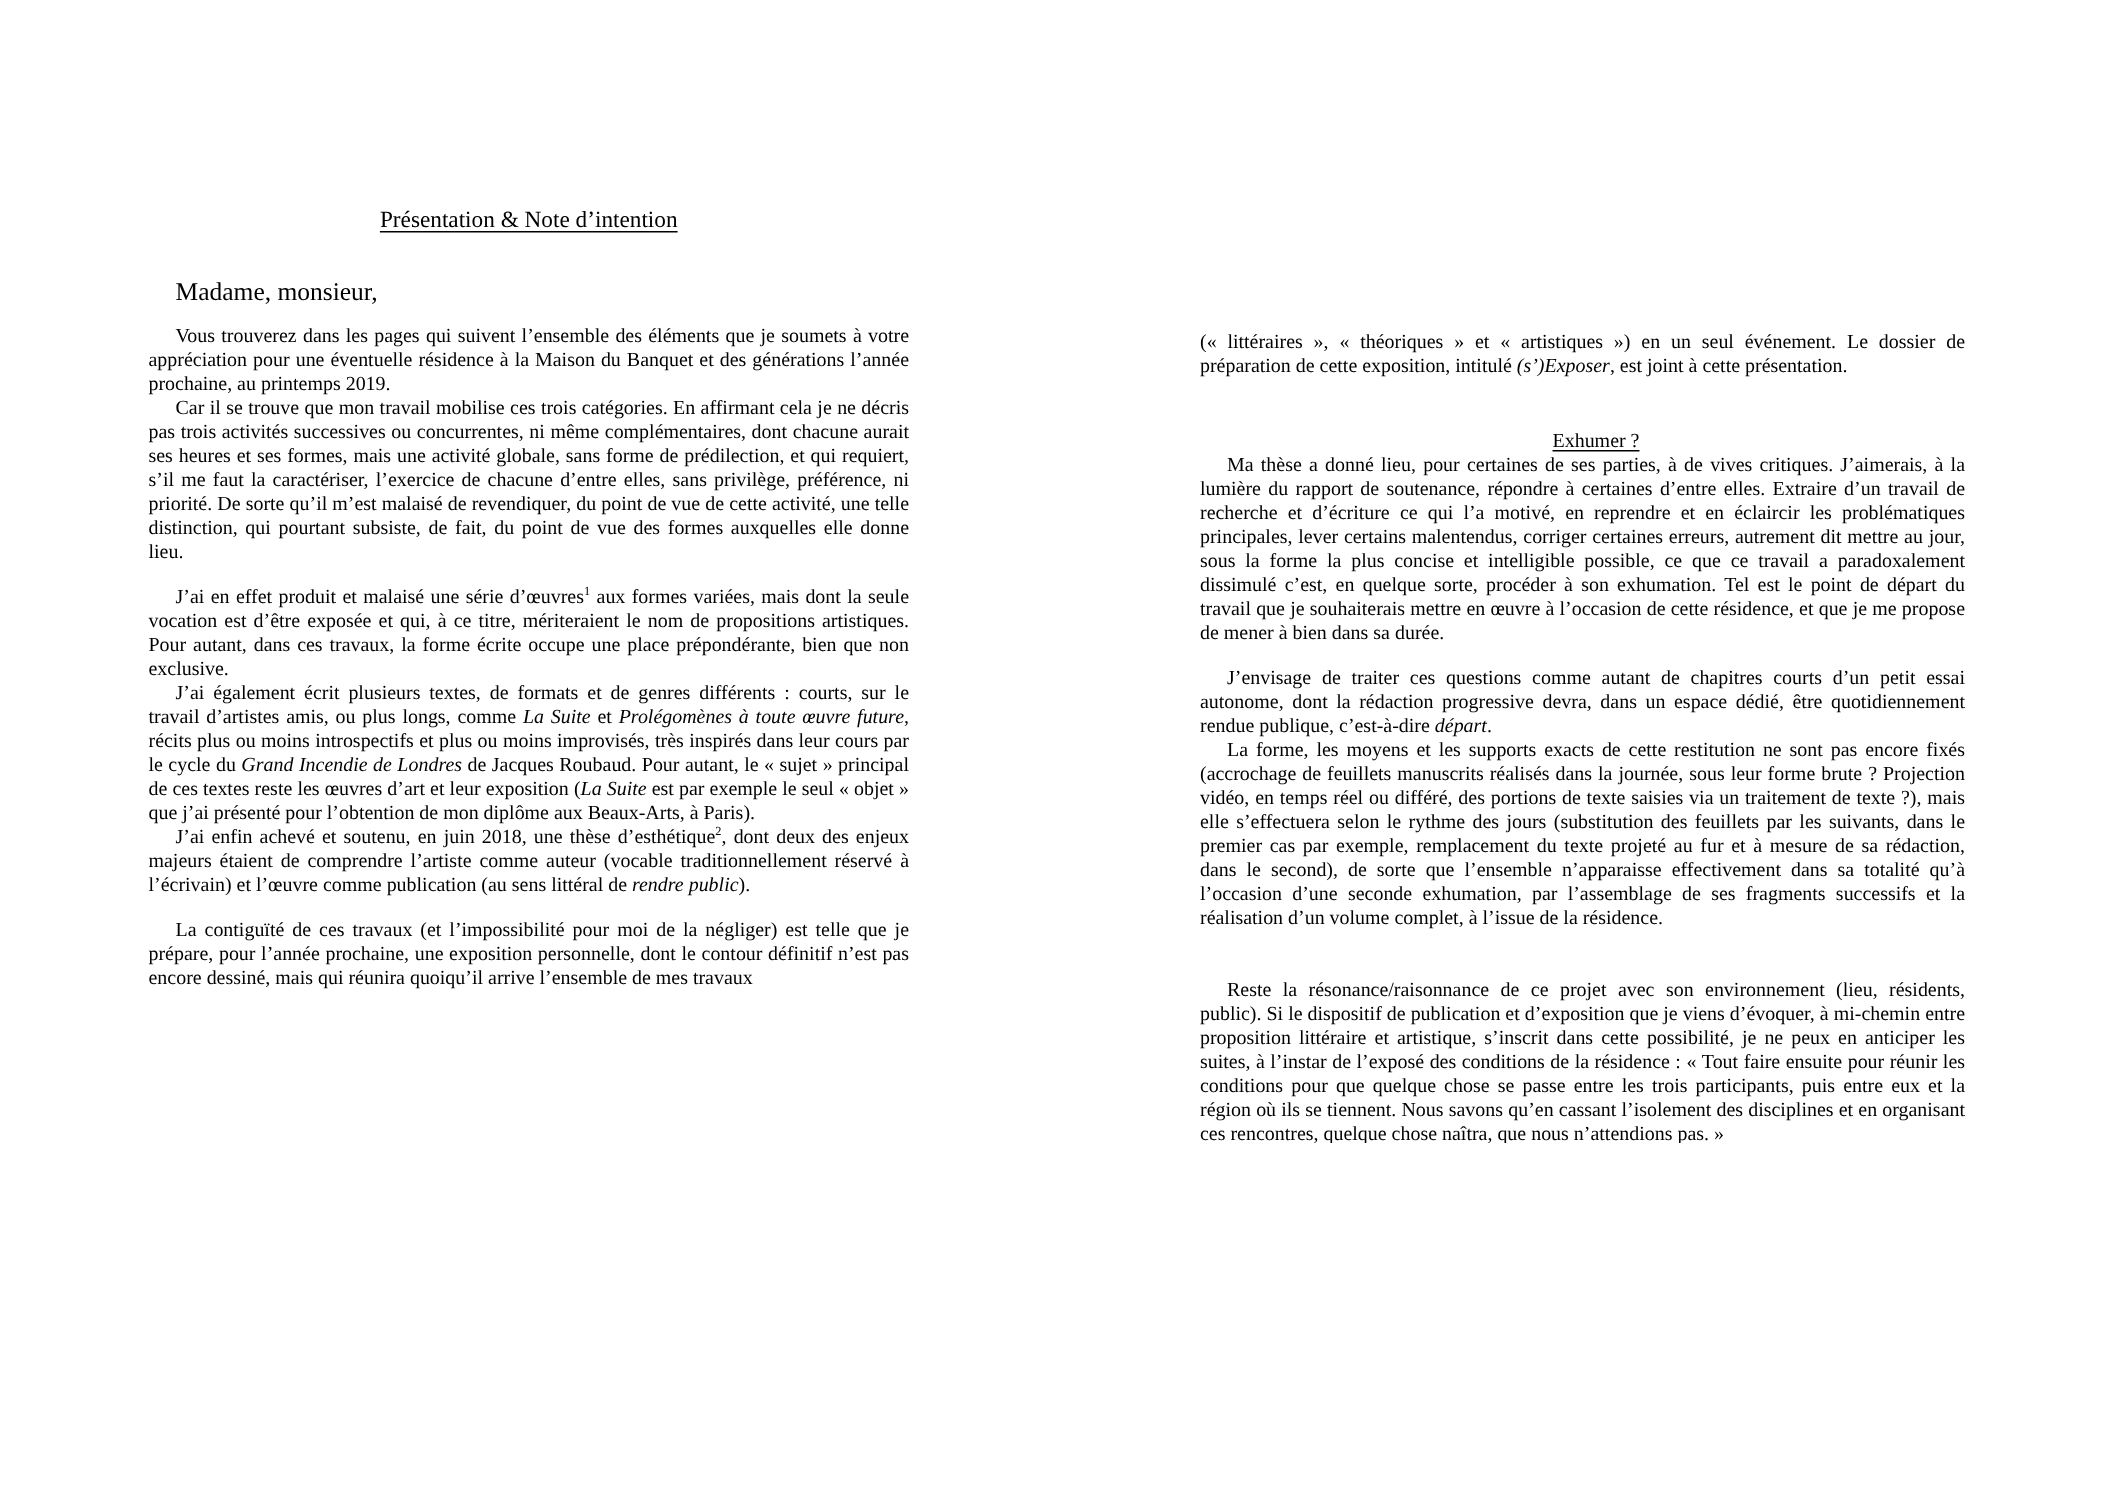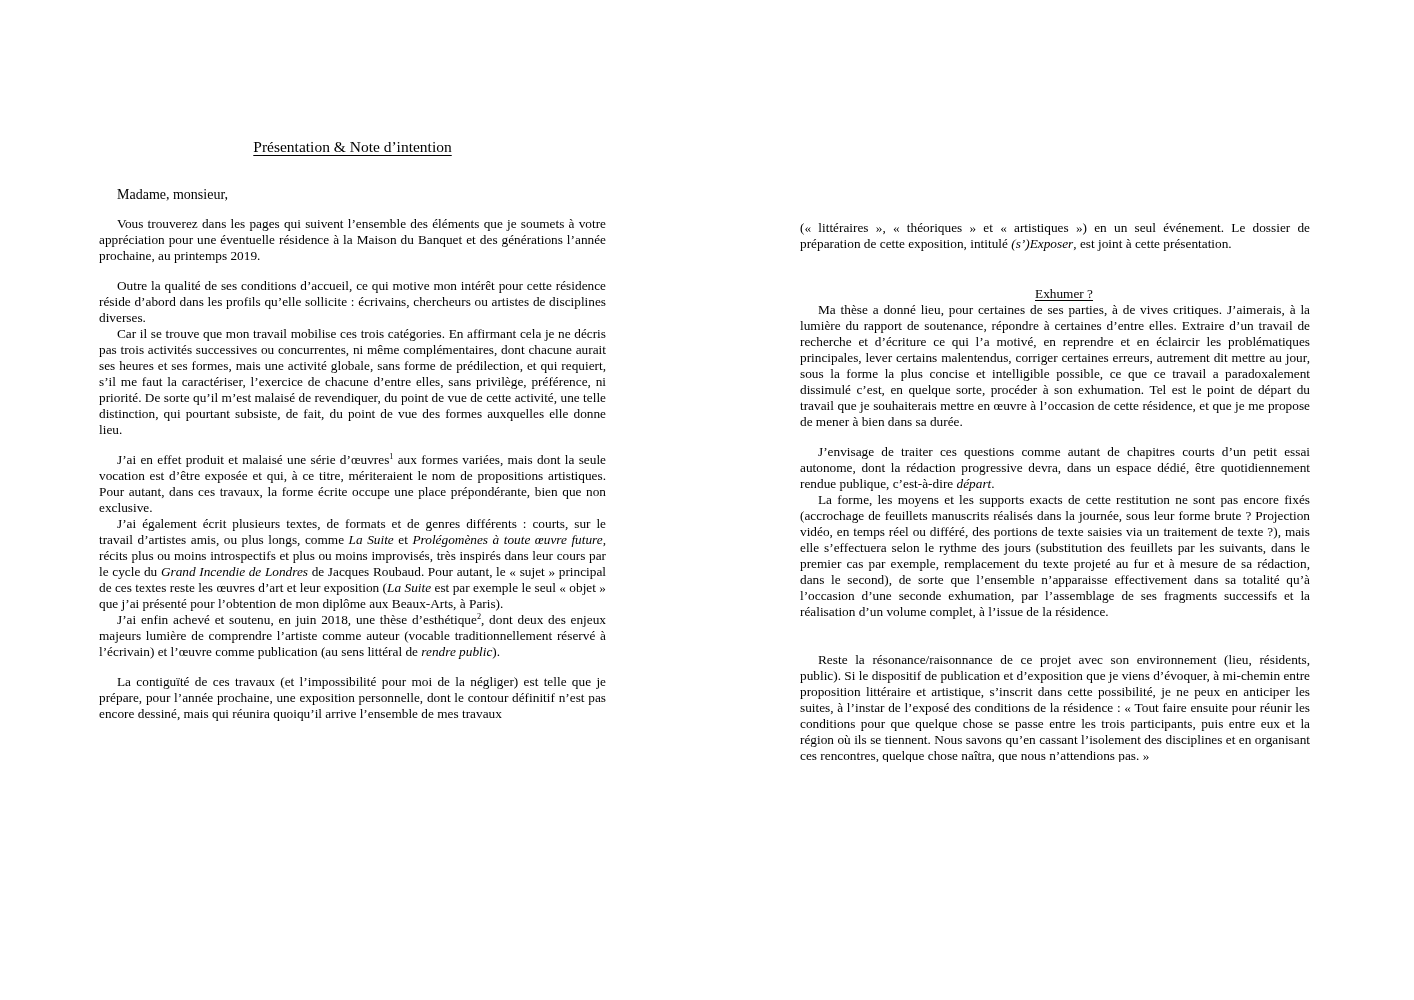--- a/index.html
+++ b/index.html
@@ -23,21 +23,21 @@
   .doc-title {
     font-size: 15.5px;
     font-weight: normal;
     line-height: 20px;
     text-align: center;
     text-decoration: underline;
     text-underline-offset: 3px;
     margin: 0 0 30px 0;
   }
   .salutation {
-    font-size: 14px;
+    font-size: 17px;
     line-height: 16px;
     margin: 0 0 13px 18px;
   }
   p.para {
     margin: 0;
     font-size: 13.3px;
     line-height: 16px;
     text-align: justify;
   }
   p.para.indent { text-indent: 18px; }
@@ -88,25 +88,24 @@
 </head>
 <body>
 
 <div class="canvas">
 
   <div class="col left-col">
     <h1 class="doc-title">Présentation &amp; Note d’intention</h1>
     <p class="salutation">Madame, monsieur,</p>
     <div>
         <p class="para indent"><span>Vous trouverez dans les pages qui suivent l’ensemble des éléments que je soumets à votre appréciation pour une éventuelle résidence à la Maison du Banquet et des générations l’année prochaine, au printemps 2019.</span></p>
-        <p class="para indent space-before"><span>Outre la qualité de ses conditions d’accueil, ce qui motive mon intérêt pour cette résidence réside d’abord dans les profils qu’elle sollicite&nbsp;: écrivains, chercheurs ou artistes de disciplines diverses.</span></p>
         <p class="para indent"><span>Car il se trouve que mon travail mobilise ces trois catégories. En affirmant cela je ne décris pas trois activités successives ou concurrentes, ni même complémentaires, dont chacune aurait ses heures et ses formes, mais une activité globale, sans forme de prédilection, et qui requiert, s’il me faut la caractériser, l’exercice de chacune d’entre elles, sans privilège, préférence, ni priorité. De sorte qu’il m’est malaisé de revendiquer, du point de vue de cette activité, une telle distinction, qui pourtant subsiste, de fait, du point de vue des formes auxquelles elle donne lieu.</span></p>
         <p class="para indent space-before"><span>J’ai en effet produit et malaisé une série d’œuvres</span><sup>1</sup><span> aux formes variées, mais dont la seule vocation est d’être exposée et qui, à ce titre, mériteraient le nom de propositions artistiques. Pour autant, dans ces travaux, la forme écrite occupe une place prépondérante, bien que non exclusive.</span></p>
         <p class="para indent"><span>J’ai également écrit plusieurs textes, de formats et de genres différents&nbsp;: courts, sur le travail d’artistes amis, ou plus longs, comme </span><span class="i">La Suite</span><span> et </span><span class="i">Prolégomènes à toute œuvre future</span><span>, récits plus ou moins introspectifs et plus ou moins improvisés, très inspirés dans leur cours par le cycle du </span><span class="i">Grand Incendie de Londres</span><span> de Jacques Roubaud. Pour autant, le «&nbsp;sujet&nbsp;» principal de ces textes reste les œuvres d’art et leur exposition (</span><span class="i">La Suite</span><span> est par exemple le seul «&nbsp;objet&nbsp;» que j’ai présenté pour l’obtention de mon diplôme aux Beaux-Arts, à Paris).</span></p>
-        <p class="para indent"><span>J’ai enfin achevé et soutenu, en juin 2018, une thèse d’esthétique</span><sup>2</sup><span>, dont deux des enjeux majeurs lumière de comprendre l’artiste comme auteur (vocable traditionnellement réservé à l’écrivain) et l’œuvre comme publication (au sens littéral de </span><span class="i">rendre public</span><span>).</span></p>
+        <p class="para indent"><span>J’ai enfin achevé et soutenu, en juin 2018, une thèse d’esthétique</span><sup>2</sup><span>, dont deux des enjeux majeurs étaient de comprendre l’artiste comme auteur (vocable traditionnellement réservé à l’écrivain) et l’œuvre comme publication (au sens littéral de </span><span class="i">rendre public</span><span>).</span></p>
         <p class="para indent space-before"><span>La contiguïté de ces travaux (et l’impossibilité pour moi de la négliger) est telle que je prépare, pour l’année prochaine, une exposition personnelle, dont le contour définitif n’est pas encore dessiné, mais qui réunira quoiqu’il arrive l’ensemble de mes travaux</span></p>
       </div>
     <div class="footnotes">
       <div class="footnote-rule"></div>
       <div>
           <p class="para"><sup>2</sup><span> totalité </span><span class="i">L’au(c)torité de l’artiste et ses paradoxes. Tentative de relecture historique, critique et poïétique du statut de l’artiste.</span></p>
         </div>
     </div>
   </div>
 

